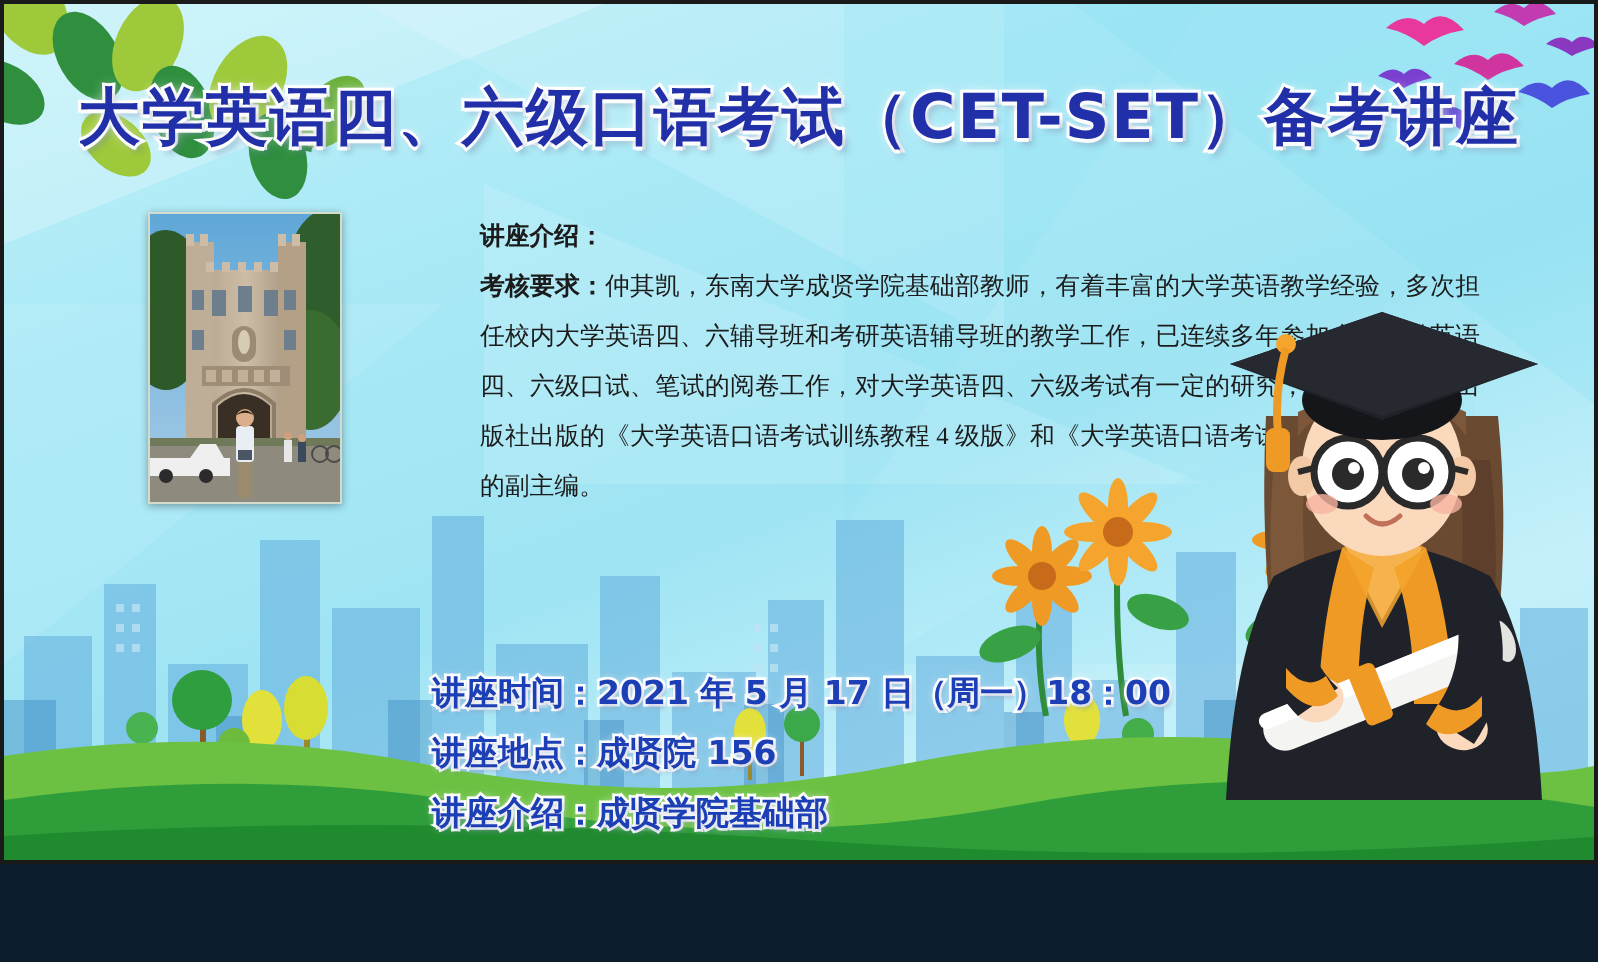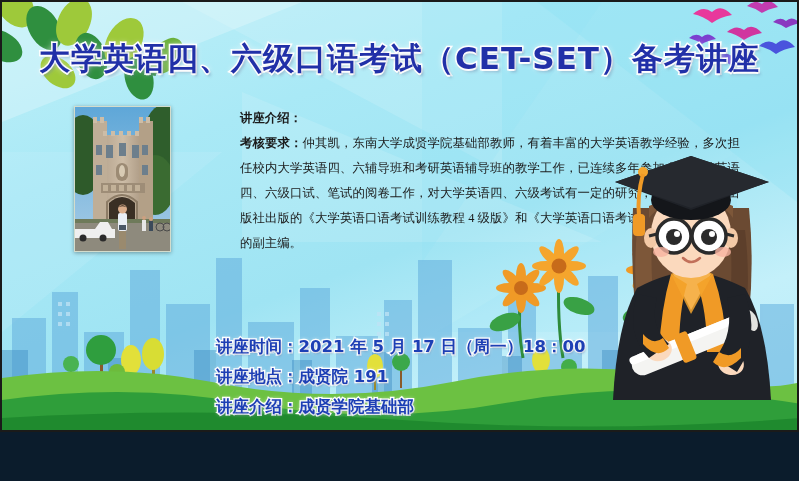--- a/index.html
+++ b/index.html
@@ -423,17 +423,17 @@
       <path d="M56 156 Q44 196 68 220 L88 206 Q68 188 76 160 Z" fill="#1f2228"></path>
       <path d="M164 156 Q180 198 156 234 L134 220 Q154 196 146 160 Z" fill="#1f2228"></path>
 
       <path d="M62 206 q14 16 26 4 l-6 -10 q-10 8 -20 -4z" fill="#f09a26"></path>
       <path d="M160 220 q-16 16 -28 4 l6 -10 q12 8 22 -4z" fill="#f09a26"></path>
     </svg>
   </div>
 
   <div id="info">
     <div class="line">讲座时间：2021 年 5 月 17 日（周一）18：00</div>
-    <div class="line">讲座地点：成贤院 191</div>
+    <div class="line">讲座地点：成贤院 156</div>
     <div class="line">讲座介绍：成贤学院基础部</div>
   </div>
 
 </div>
 
 </body></html>

